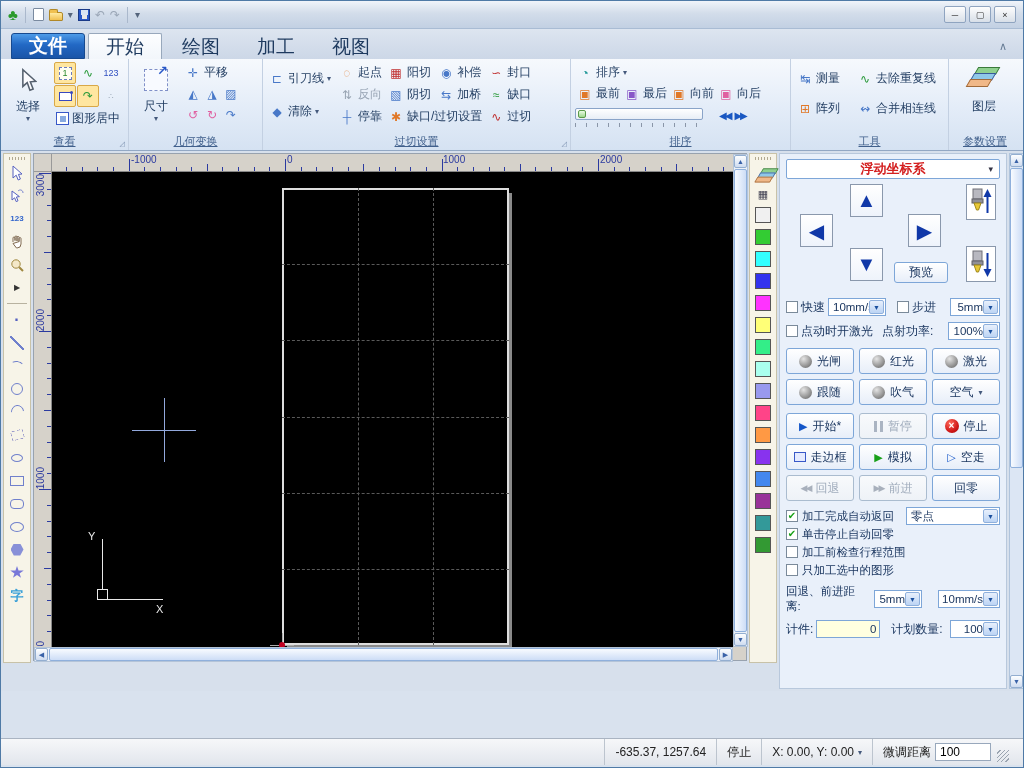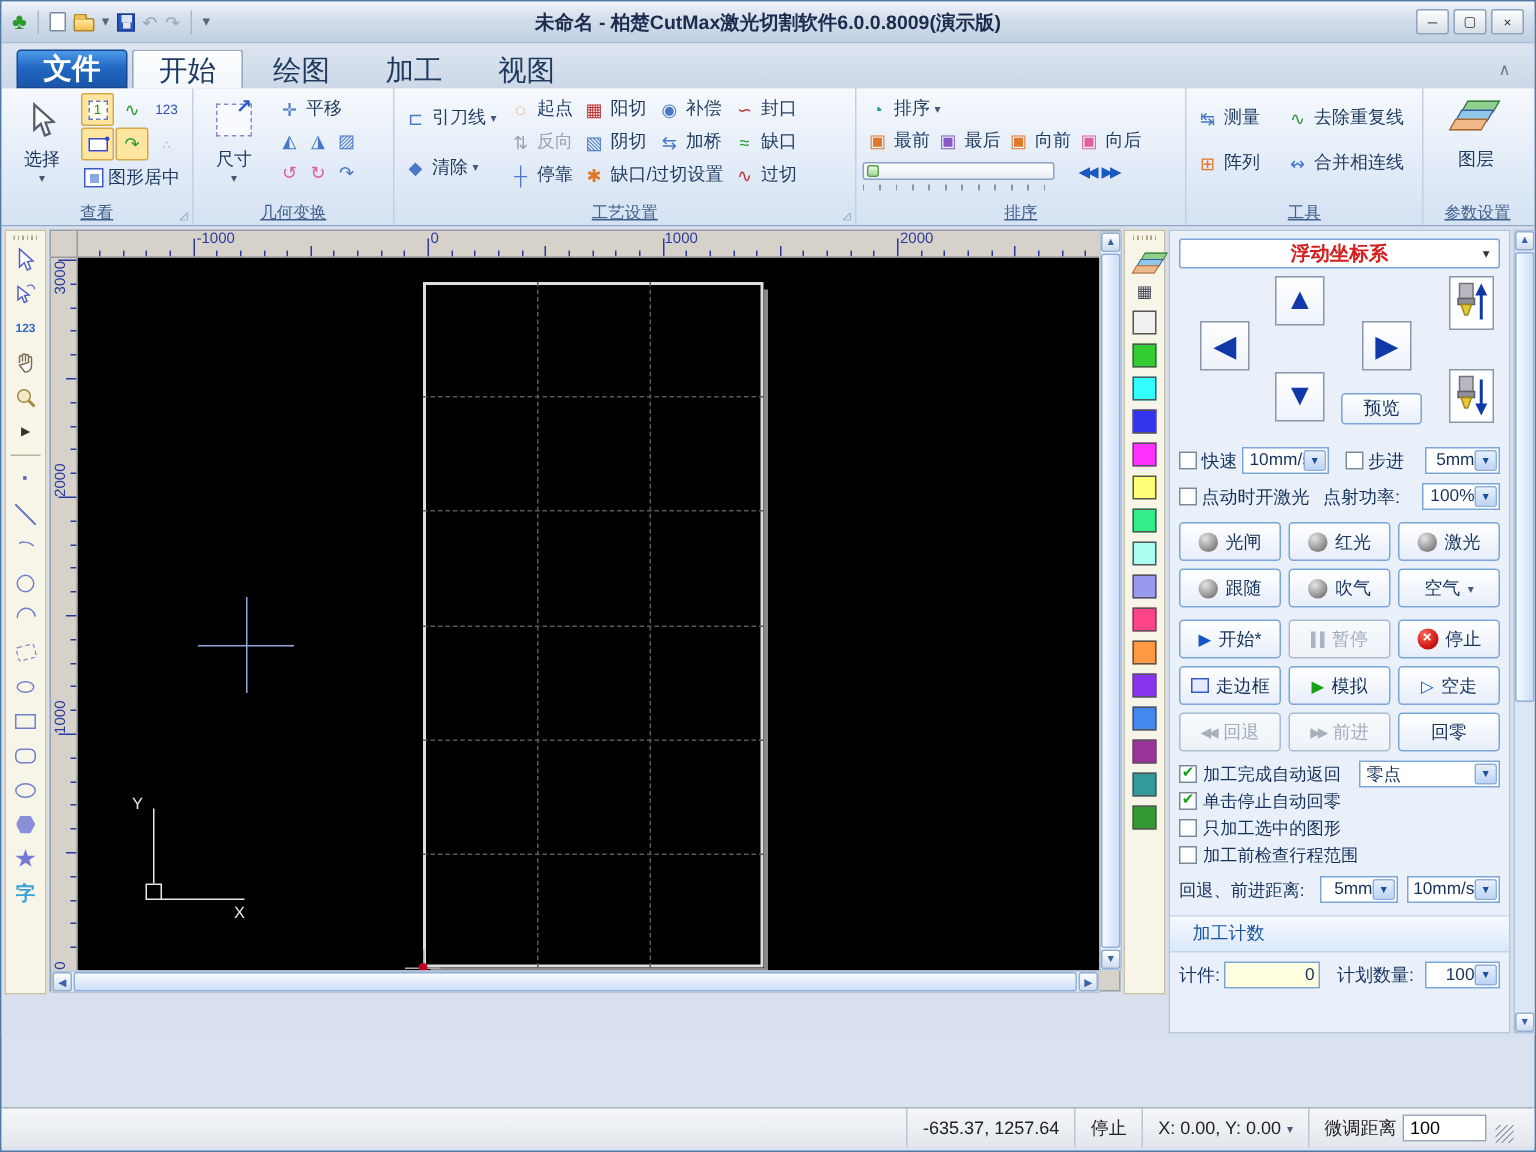--- a/index.html
+++ b/index.html
@@ -145,21 +145,21 @@
   .ci-pause{width:9px;height:11px;border-left:3px solid #aab4c2;border-right:3px solid #aab4c2;}
   .ci-stop{width:14px;height:14px;border-radius:50%;background:radial-gradient(circle at 35% 30%,#ff6a5a,#d01818 60%,#a00808);color:#fff;font-size:10px;font-weight:bold;line-height:1;}
   .ci-stop::before{content:"×";}
   .ci-frame{width:12px;height:10px;border:1.4px solid #3858c8;background:#e4eaff;}
   .ci-sim::before{content:"▶";color:#18a018;font-size:11px;}
   .ci-dry::before{content:"▷";color:#1456c8;font-size:11px;}
   .ci-back::before{content:"◀◀";letter-spacing:-2px;color:#a8b0bc;font-size:9px;}
   .ci-fwd::before{content:"▶▶";letter-spacing:-2px;color:#a8b0bc;font-size:9px;}
   .optrow{display:flex;align-items:center;gap:4px;height:16px;margin-top:2px;font-size:11.5px;}
   .optrow .combo{margin-left:auto;width:94px;}
-  .distrow{display:flex;align-items:center;gap:6px;margin-top:6px;font-size:11.5px;}
+  .distrow{display:flex;align-items:center;gap:16px;margin-top:6px;font-size:11.5px;}
   .numinput{width:64px;height:18px;border:1px solid #7da6d8;background:#ffffe0;text-align:right;padding:0 3px;font-size:11.5px;font-family:inherit;color:#16325c;}
   .pscroll{position:absolute;left:1008px;top:2px;width:15px;height:536px;background:#dce6f4;border:1px solid #b0c4dc;}
 
   
   .logarea{position:absolute;left:0;top:690px;width:100%;height:47px;background:#fff;border-top:1px solid #8a98a8;font-family:"DejaVu Sans Mono","Liberation Mono",monospace;font-size:13px;color:#111;padding:10px 6px;}
   .statusbar{position:absolute;left:0;top:737px;width:100%;height:27px;background:linear-gradient(#f6f7f9,#e2e6ec);border-top:1px solid #aab4c2;display:flex;align-items:center;font-size:12px;color:#222;}
   .scell{height:100%;display:flex;align-items:center;padding:0 10px;border-left:1px solid #bcc4ce;gap:4px;}
   .sinput{width:56px;height:18px;border:1px solid #98a8bc;background:#fff;font-size:12px;padding:0 12px 0 4px;font-family:inherit;}
   .sgrip{width:12px;height:12px;margin:8px 4px 0 2px;background:repeating-linear-gradient(135deg,transparent 0 2px,#9aa4b0 2px 3px);}
 </style>
@@ -174,21 +174,20 @@
       <span class="qsep"></span>
       <span class="i-new"></span>
       <span class="i-open"></span>
       <span class="qglyph dk">▾</span>
       <span class="i-save"></span>
       <span class="qglyph">↶</span>
       <span class="qglyph">↷</span>
       <span class="qsep"></span>
       <span class="qglyph dk">▾</span>
     </div>
-    <div class="title-text">未命名 - 柏楚CutMax激光切割软件6.0.0.8009(演示版)</div>
     <div class="winbtns">
       <span class="wbtn">─</span>
       <span class="wbtn">▢</span>
       <span class="wbtn">×</span>
     </div>
   </div>
 
   <div class="tabrow">
     <div class="tab file">文件</div>
     <div class="tab active">开始</div>
@@ -325,21 +324,21 @@
           <span class="ritem" style="grid-column:2/4">
               <i class="ricon c-orange">✱</i>
               <span>缺口/过切设置</span>
             </span>
           <span class="ritem">
               <i class="ricon c-red">∿</i>
               <span>过切</span>
             </span>
         </div>
       </div>
-      <span class="rgroup-label">工艺设置</span>
+      <span class="rgroup-label">过切设置</span>
       <span class="launcher">◿</span>
     </div>
 
     <div class="rgroup" style="width:220px">
       <span class="ritem">
         <i class="ricon c-teal">◔</i>
         <span>排序</span>
           <span class="caret">▾</span>
       </span>
       <div style="display:flex">
@@ -756,39 +755,38 @@
             <span class="combo">
               <span>零点</span>
             </span>
           </div>
           <div class="optrow">
             <span class="cb">✔</span>
             <span>单击停止自动回零</span>
           </div>
           <div class="optrow">
             <span class="cb"></span>
-            <span>只加工选中的图形</span>
+            <span>加工前检查行程范围</span>
           </div>
           <div class="optrow">
             <span class="cb"></span>
-            <span>加工前检查行程范围</span>
+            <span>只加工选中的图形</span>
           </div>
         </div>
 
       <div class="distrow">
         <span>回退、前进距离:</span>
         <span class="combo r" style="width:52px;margin-left:auto">
             <span>5mm</span>
           </span>
         <span class="combo r" style="width:62px">
             <span>10mm/s</span>
           </span>
       </div>
 
-      <div class="secband">加工计数</div>
       <div class="prow">
         <span>计件:</span>
         <input class="numinput" value="0" style="">
         <span style="margin-left:8px">计划数量:</span>
         <span class="combo r" style="width:50px;margin-left:auto">
             <span>100</span>
           </span>
       </div>
     </div>
 

